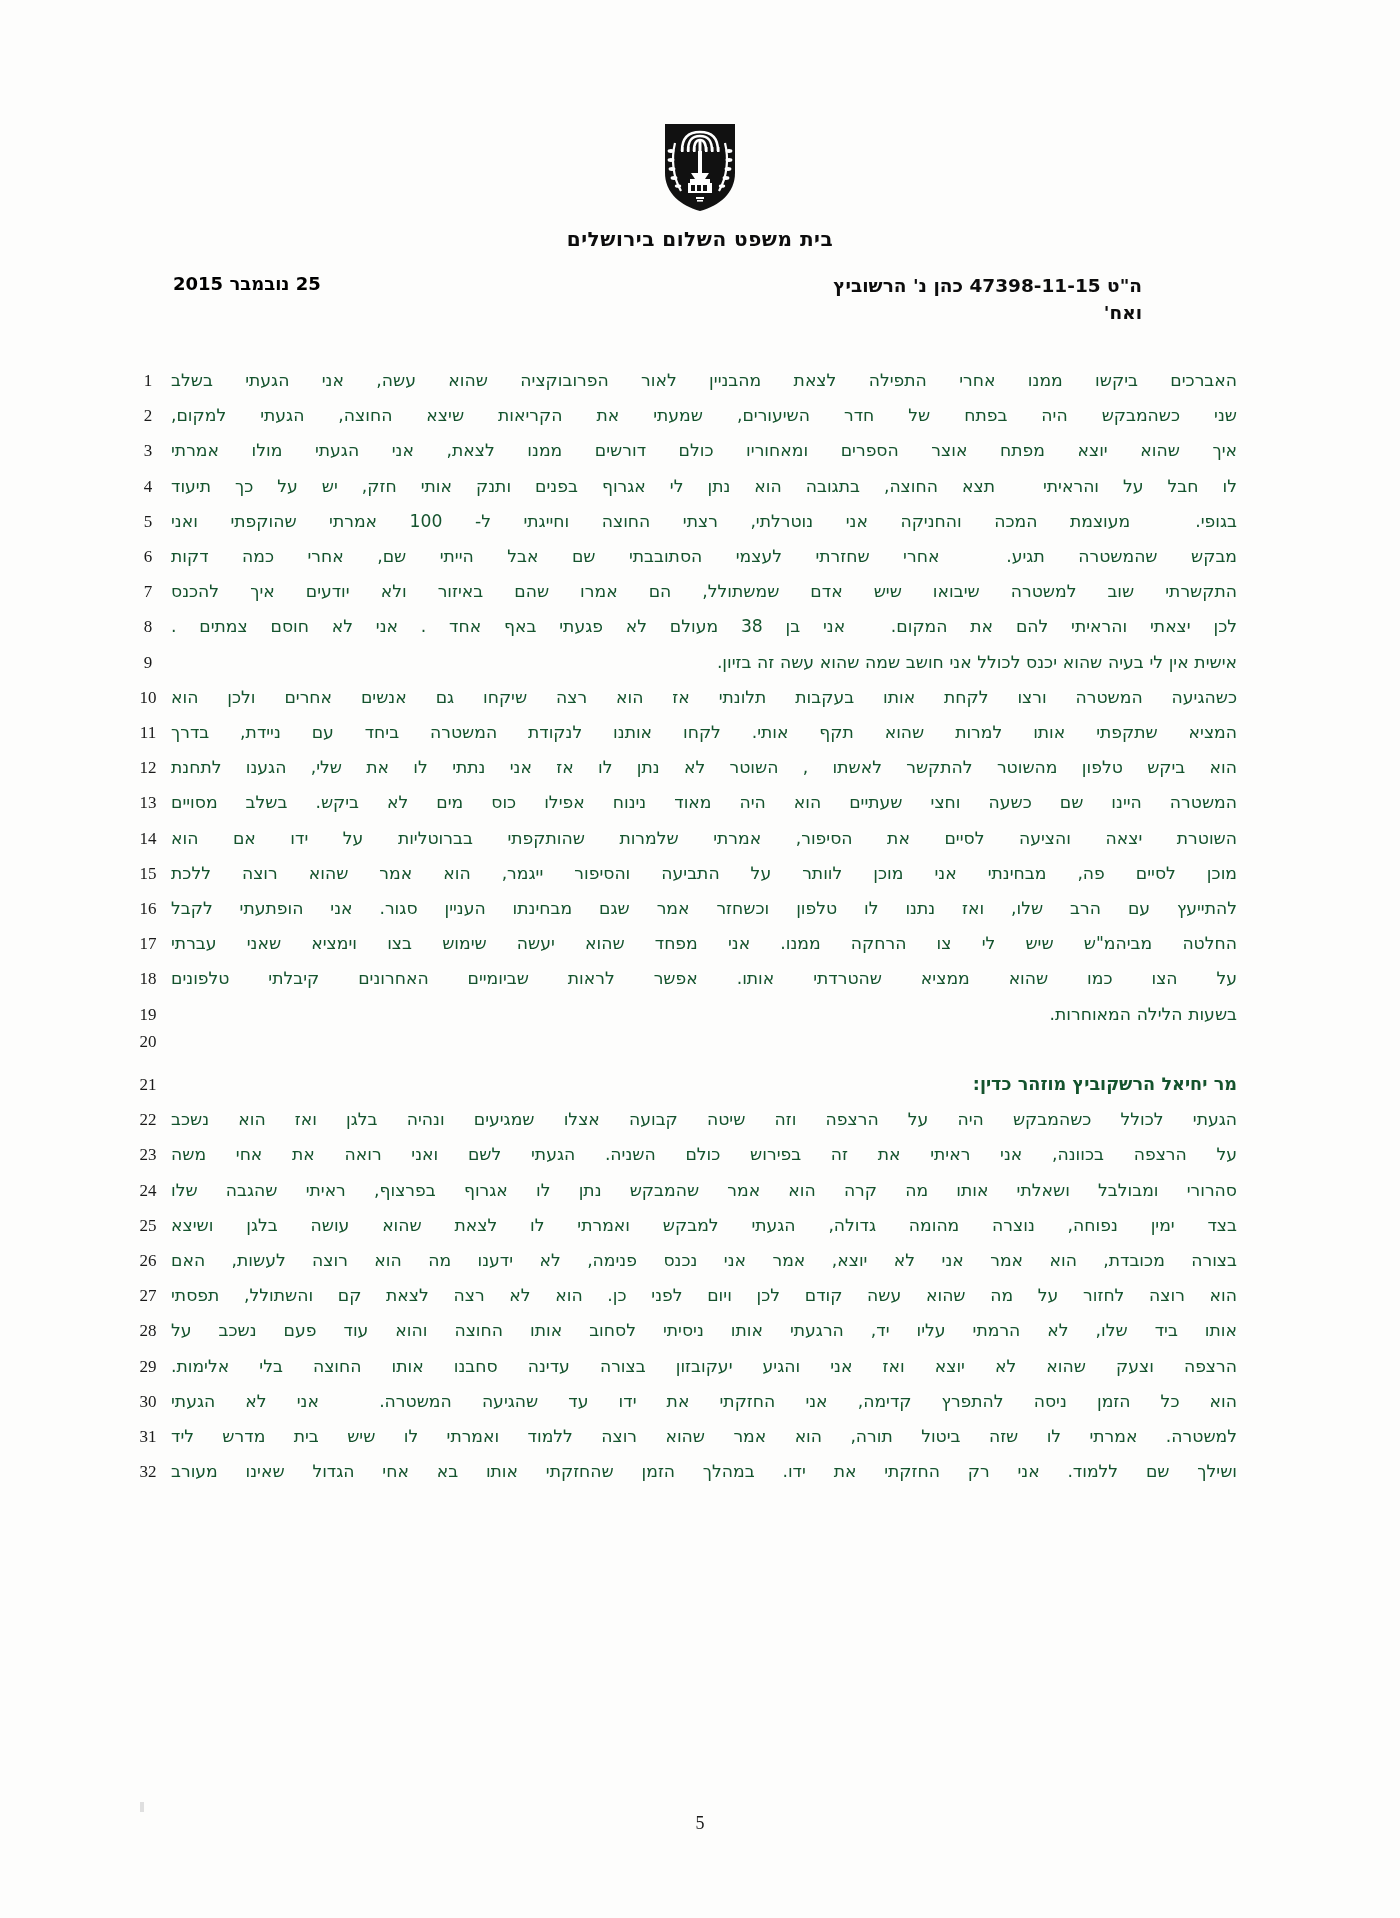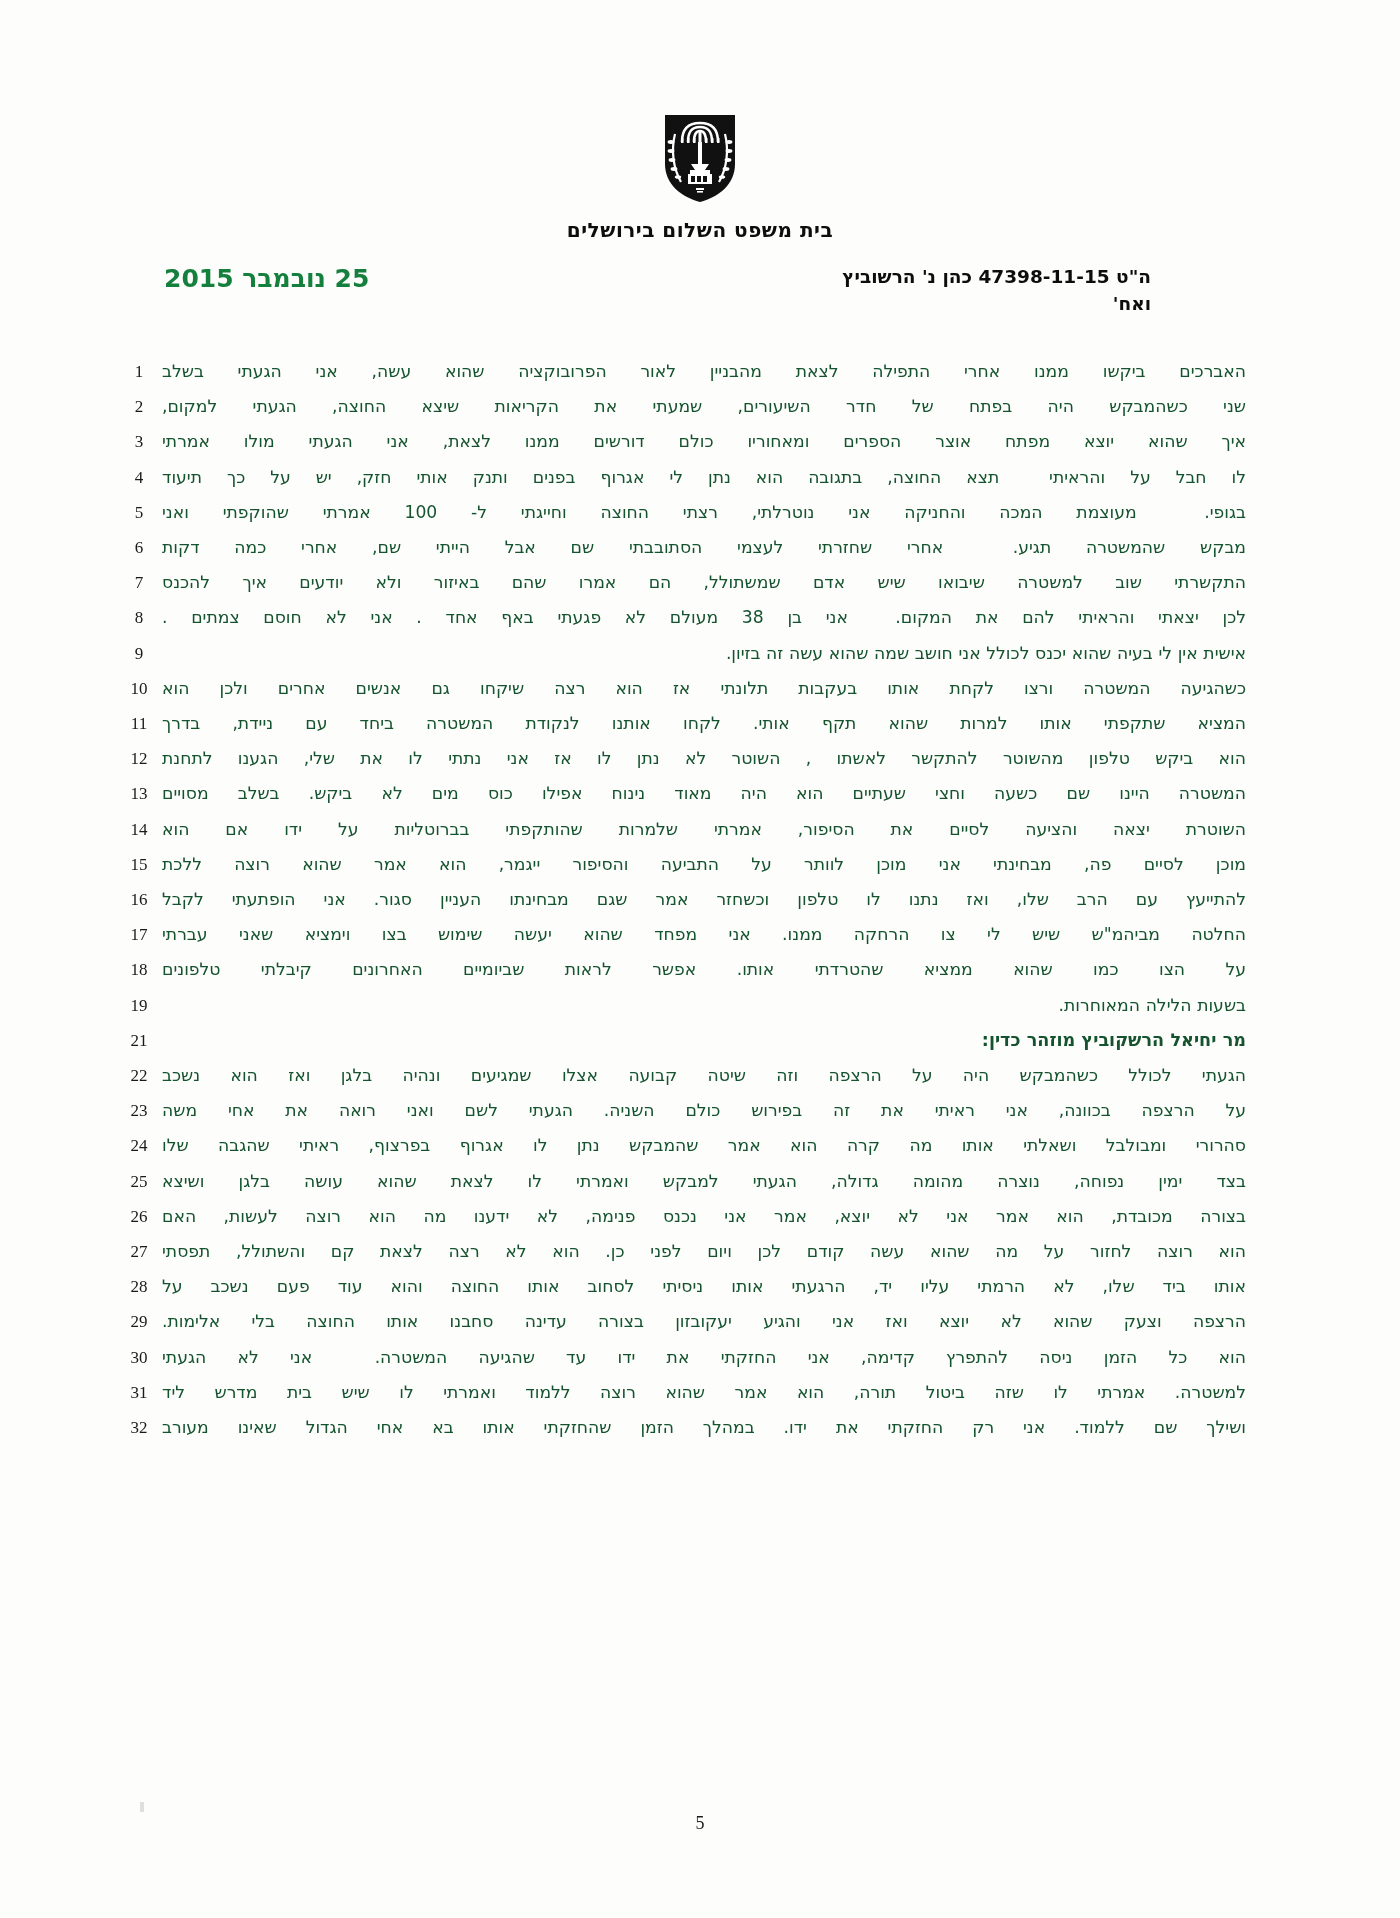--- a/index.html
+++ b/index.html
@@ -14,21 +14,21 @@
     position: relative;
     font-family: "Liberation Serif", "DejaVu Serif", serif;
     color: #111111;
     overflow: hidden;
   }
 
   .page {
     position: absolute;
     inset: 0;
     background: #fdfdfc;
-    padding: 4px;
+    padding: 13px;
   }
 
   
   .header-block {
     text-align: center;
     padding-top: 108px;
   }
 
   .emblem {
     display: inline-block;
@@ -72,23 +72,23 @@
   .case-id .second {
     display: block;
     text-align: right;
     margin-left: 6px;
   }
   .case-date {
     position: absolute;
     left: 160px;
     top: 0;
     font-family: "DejaVu Sans", "Liberation Sans", sans-serif;
-    font-size: 25px;
+    font-size: 18px;
     font-weight: 700;
-    color: #15803d;
+    color: #000000;
     direction: rtl;
     white-space: nowrap;
   }
 
   
   .transcript {
     position: relative;
     margin-top: 26px;
     padding: 0 150px 0 112px;
     direction: rtl;
@@ -299,20 +299,24 @@
       </div>
       <div class="line">
         <div class="line-text">על הצו כמו שהוא ממציא שהטרדתי אותו. אפשר לראות שביומיים האחרונים קיבלתי טלפונים</div>
         <div class="line-num">18</div>
       </div>
       <div class="line">
         <div class="line-text no-justify">בשעות הלילה המאוחרות.</div>
         <div class="line-num">19</div>
       </div>
       <div class="line">
+        <div class="line-text empty"></div>
+        <div class="line-num">20</div>
+      </div>
+      <div class="line">
         <div class="line-text heading">מר יחיאל הרשקוביץ מוזהר כדין:</div>
         <div class="line-num">21</div>
       </div>
       <div class="line">
         <div class="line-text">הגעתי לכולל כשהמבקש היה על הרצפה וזה שיטה קבועה אצלו שמגיעים ונהיה בלגן ואז הוא נשכב</div>
         <div class="line-num">22</div>
       </div>
       <div class="line">
         <div class="line-text">על הרצפה בכוונה, אני ראיתי את זה בפירוש כולם השניה. הגעתי לשם ואני רואה את אחי משה</div>
         <div class="line-num">23</div>

